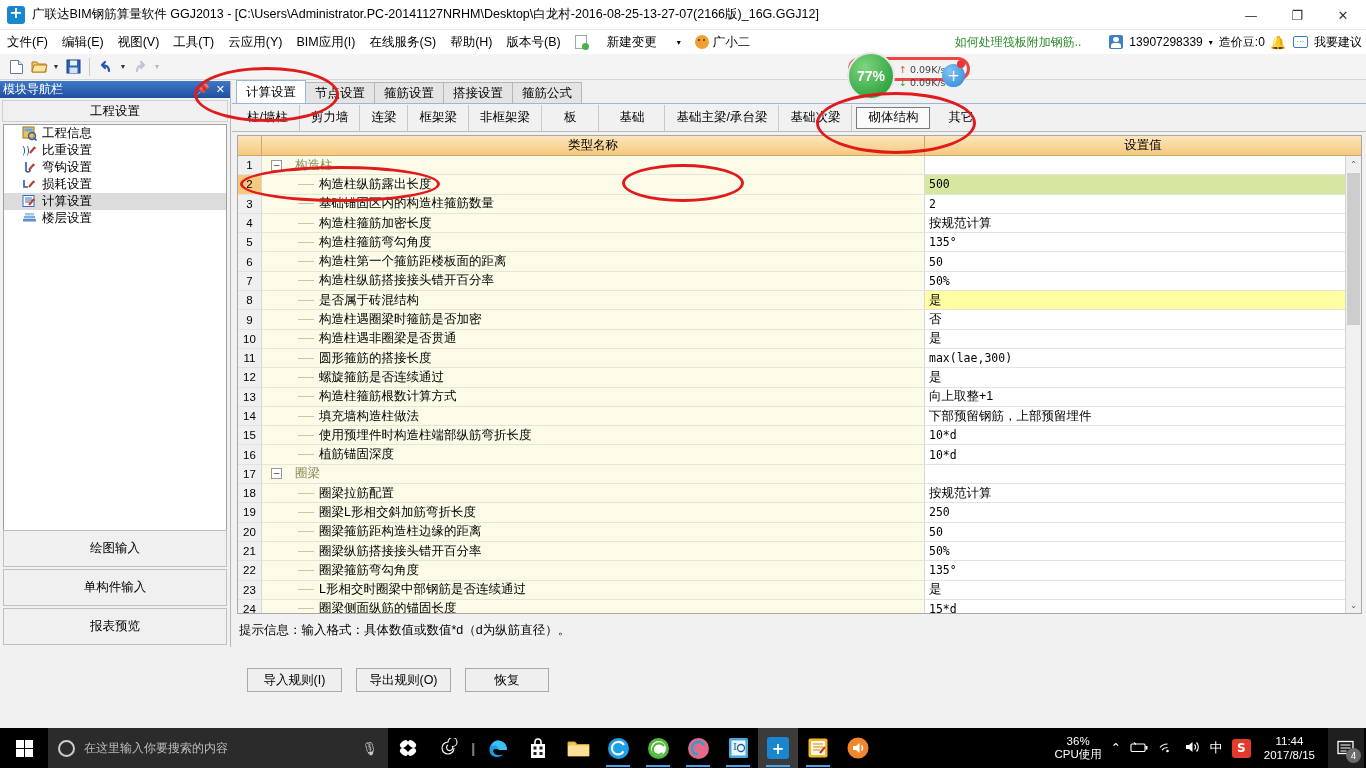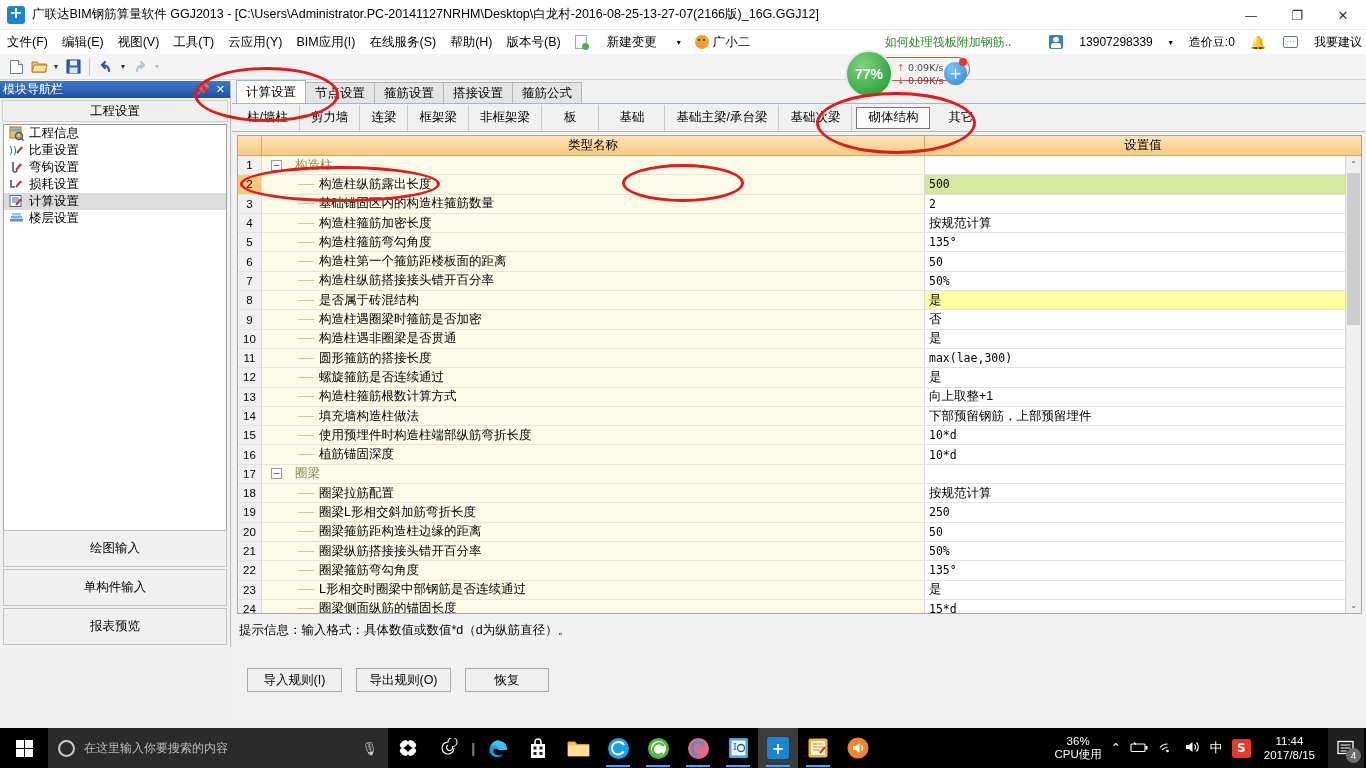--- a/index.html
+++ b/index.html
@@ -38,21 +38,21 @@
   
   .menubar {
     position:absolute; left:0; top:30px; width:1366px; height:24px;
     background:#ffffff; display:flex; align-items:center;
   }
   .menu-item {
     padding:2px 7px; font-size:12.5px; color:#000; white-space:nowrap;
   }
   .menu-right {
     position:absolute; right:4px; top:0; height:24px;
-    display:flex; align-items:center; gap:16px; font-size:12px;
+    display:flex; align-items:center; gap:6px; font-size:12px;
   }
   .ad-link { color:#2a8a2a; font-size:12px; margin-right:22px; white-space:nowrap; }
   .mini-ico {
     width:14px; height:14px; display:inline-block; border-radius:2px;
     background:#3d7fc1; position:relative;
   }
   .mini-ico:after{
     content:""; position:absolute; left:4px; top:2px; width:6px; height:5px;
     border-radius:50%; background:#fff;
   }
@@ -107,21 +107,21 @@
   .lp-caption .cap-btns span { color:#fff; font-size:11px; font-family:"DejaVu Sans",sans-serif; }
   .lp-header {
     height:22px; background:#f0f0f0; border:1px solid #cfcfcf; margin:2px 2px 0 2px;
     display:flex;align-items:center;justify-content:center;font-size:12.5px;color:#000;
   }
   .lp-list {
     position:absolute; left:3px; top:43px; right:3px; bottom:88px;
     background:#fff; border:1px solid #a0a0a0; overflow:hidden;
   }
   .lp-item {
-    height:17px; display:flex; align-items:center; padding-left:5px; font-size:12.5px;
+    height:17px; display:flex; align-items:center; padding-left:18px; font-size:12.5px;
     gap:5px;
   }
   .lp-item.sel { background:#dcdcdc; }
   .lp-ico { width:15px;height:15px;flex:0 0 auto;position:relative; }
   .lp-bottom { position:absolute; left:3px; right:3px; bottom:0; }
   .lp-btn {
     height:37px; background:#f0f0f0; border:1px solid #c0c0c0; margin-bottom:2px;
     display:flex;align-items:center;justify-content:center; font-size:12.5px; color:#000;
   }
 
@@ -211,21 +211,21 @@
   }
   .bb-btns { position:absolute; left:15px; top:21px; display:flex; gap:14px; }
   .bb-btn {
     width:95px; height:24px; border:1px solid #a9a9a9; background:#efefef;
     display:flex;align-items:center;justify-content:center;font-size:12.5px;color:#000;
   }
 
   
   .netwidget {
     position:absolute; left:848px; top:57px; width:122px; height:24px;
-    background:#f3f3f3; border:1px solid #ef4444; border-radius:16px;
+    background:#f3f3f3; border:3px solid #ef4444; border-radius:16px;
     display:flex; align-items:center;
   }
   .net-circle {
     position:absolute; left:-4px; top:-8px; width:48px;height:48px;border-radius:50%;
     background:radial-gradient(circle at 35% 30%, #7fd47f, #35a845 70%, #2b8f39);
     border:2px solid #e8e8e8;
     display:flex;align-items:center;justify-content:center;
     color:#fff; font-size:14px; font-weight:bold;
   }
   .net-rates {

